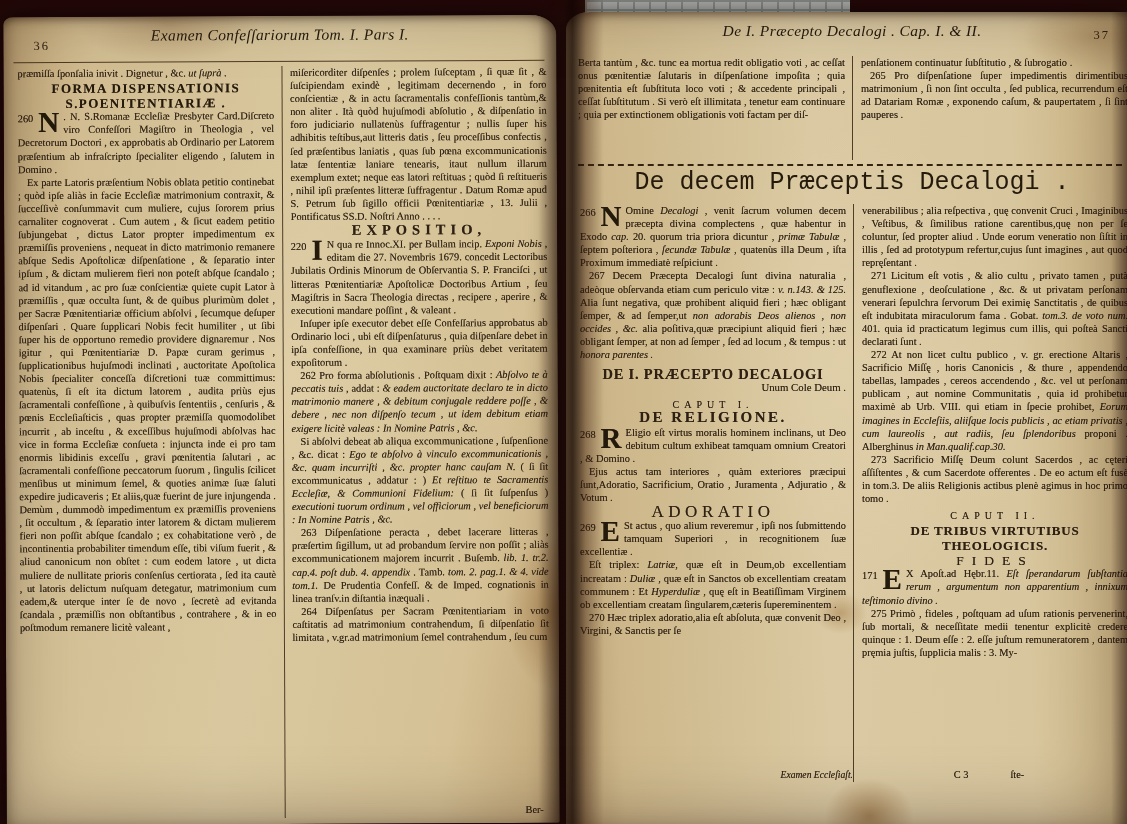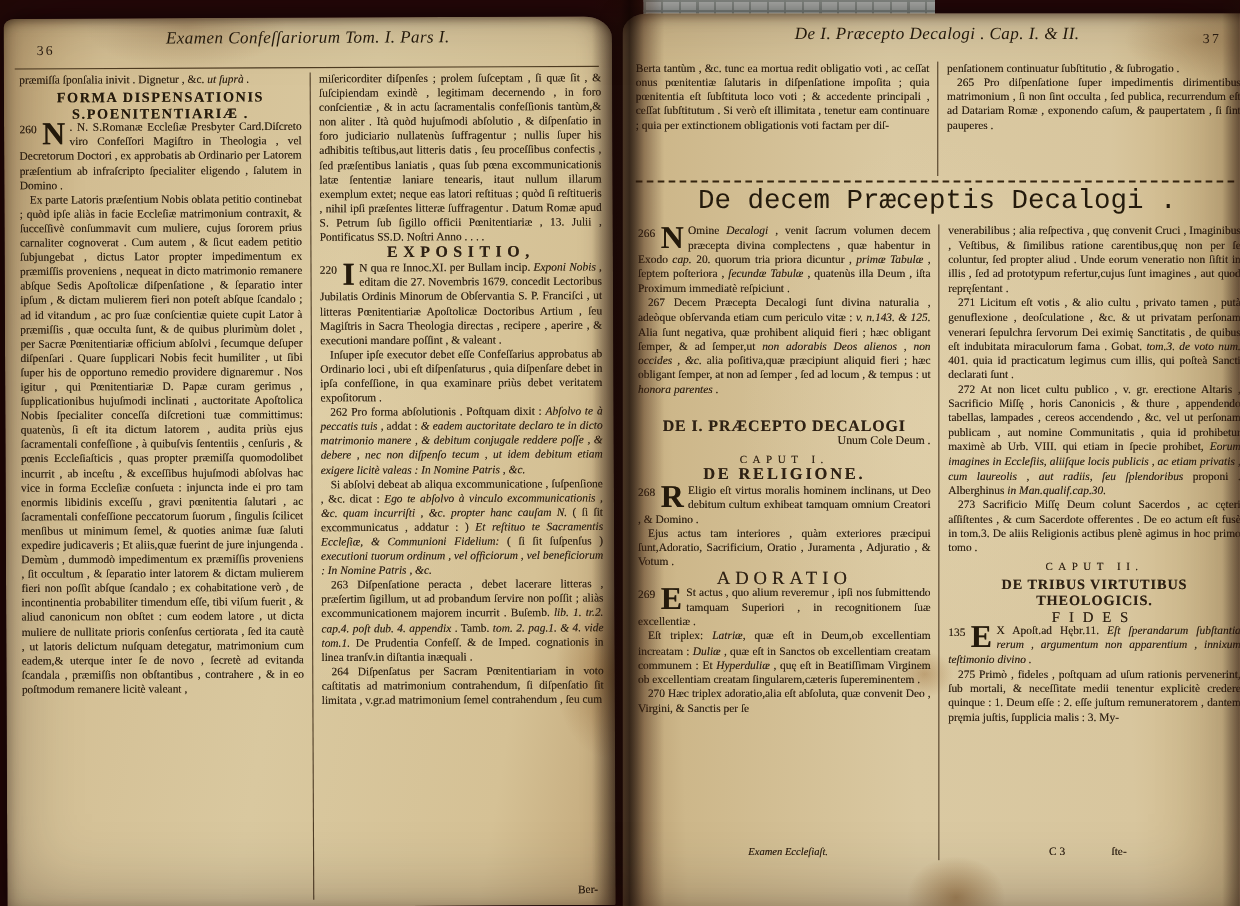--- a/index.html
+++ b/index.html
@@ -49,29 +49,29 @@
   .c2{border-left:1px solid #4f3d26;padding-left:8px;padding-right:2px;}
   .para{margin:0;}
   .ind{text-indent:9px;}
   .it{font-style:italic;}
   .cheading{text-align:center;font-size:13px;letter-spacing:1.4px;font-weight:bold;margin:2px 0 0;color:#241a0c;}
   .exposit{text-align:center;font-size:14.5px;letter-spacing:5px;font-weight:bold;margin:1px 0;}
   .capwrap{float:left;display:flex;margin:1px 4px 0 0;}
   .secnum{font-size:10.4px;margin-right:5px;line-height:12px;padding-top:2px;}
   .dropcap{font-size:29px;line-height:23px;font-weight:bold;color:#241a0c;}
   .catchword{position:absolute;bottom:1px;right:8px;}
-  .footer-it{position:absolute;bottom:1px;left:0;width:100%;text-align:center;font-style:italic;font-size:9.6px;}
+  .footer-it{position:absolute;bottom:1px;left:0;width:100%;text-align:right;font-style:italic;font-size:9.6px;}
   .sigline{position:absolute;bottom:1px;left:0;right:6px;display:flex;justify-content:center;gap:42px;}
 
   .cols-top{display:flex;padding:2px 8px 0 12px;height:104px;}
   .dashrule{border-top:2.6px dashed #34240f;margin:4px 16px 2px 12px;}
   .part-title{text-align:center;font-size:33px;letter-spacing:.4em;margin:4px 0 0;color:#1f1608;white-space:nowrap;}
   .part-sub{text-align:center;font-size:25px;margin:0 0 3px;color:#241a0c;font-family:Liberation Mono, monospace;}
   .right-page .cols-main{height:578px;}
-  .h-precepto{text-align:center;font-size:14.5px;letter-spacing:.8px;font-weight:bold;margin-top:21px;text-indent:0;}
+  .h-precepto{text-align:center;font-size:14.5px;letter-spacing:.8px;font-weight:bold;margin-top:7px;text-indent:0;}
   .h-sub-it{text-align:right;font-size:10.8px;margin-bottom:4px;text-indent:0;}
   .h-caput{text-align:center;font-size:10px;letter-spacing:5px;margin:4px 0 0;text-indent:0;}
   .h-relig{text-align:center;font-size:15px;letter-spacing:2.5px;font-weight:bold;margin-bottom:1px;text-indent:0;}
   .h-adoratio{text-align:center;font-size:17px;letter-spacing:4.5px;margin:1px 0;text-indent:0;}
   .h-theo{text-align:center;font-size:13px;letter-spacing:.8px;font-weight:bold;margin:1px 14px;line-height:15px;text-indent:0;}
   .h-fides{text-align:center;font-size:13.5px;letter-spacing:8px;margin:0;text-indent:0;}
 </style>
 </head>
 <body>
 
@@ -165,21 +165,21 @@
     <div class="col c2">
       <p class="para"><span>venerabilibus ; alia reſpectiva , quę convenit Cruci , Imaginibus , Veſtibus, &amp; ſimilibus ratione carentibus,quę non per ſe coluntur, ſed propter aliud . Unde eorum veneratio non ſiſtit in illis , ſed ad prototypum refertur,cujus ſunt imagines , aut quod repręſentant .</span></p>
       <p class="para ind"><span>271 Licitum eſt votis , &amp; alio cultu , privato tamen , putà genuflexione , deoſculatione , &amp;c. &amp; ut privatam perſonam venerari ſepulchra ſervorum Dei eximię Sanctitatis , de quibus eſt indubitata miraculorum fama . Gobat. </span><span class="it">tom.3. de voto num.</span><span> 401. quia id practicatum legimus cum illis, qui poſteà Sancti declarati ſunt .</span></p>
       <p class="para ind"><span>272 At non licet cultu publico , v. gr. erectione Altaris , Sacrificio Miſſę , horis Canonicis , &amp; thure , appendendo tabellas, lampades , cereos accendendo , &amp;c. vel ut perſonam publicam , aut nomine Communitatis , quia id prohibetur maximè ab Urb. VIII. qui etiam in ſpecie prohibet, </span><span class="it">Eorum imagines in Eccleſiis, aliiſque locis publicis , ac etiam privatis , cum laureolis , aut radiis, ſeu ſplendoribus</span><span> proponi . Alberghinus </span><span class="it">in Man.qualif.cap.30.</span></p>
       <p class="para ind"><span>273 Sacrificio Miſſę Deum colunt Sacerdos , ac cęteri aſſiſtentes , &amp; cum Sacerdote offerentes . De eo actum eſt fusè in tom.3. De aliis Religionis actibus plenè agimus in hoc primo tomo .</span></p>
       <div class="h-caput">CAPUT II.</div>
       <div class="h-theo">DE TRIBUS VIRTUTIBUS THEOLOGICIS.</div>
       <div class="h-fides">FIDES</div>
       <p class="para">
         <span class="capwrap">
-            <span class="secnum">135</span>
+            <span class="secnum">171</span>
             <span class="dropcap">E</span>
           </span><span><span>X Apoſt.ad Hębr.11. </span><span class="it">Eſt ſperandarum ſubſtantia rerum , argumentum non apparentium , innixum teſtimonio divino .</span></span>
       </p>
       <p class="para ind"><span>275 Primò , fideles , poſtquam ad uſum rationis pervenerint, ſub mortali, &amp; neceſſitate medii tenentur explicitè credere quinque : 1. Deum eſſe : 2. eſſe juſtum remuneratorem , dantem pręmia juſtis, ſupplicia malis : 3. My-</span></p>
       <div class="sigline">
         <span>C 3</span>
         <span>ſte-</span>
       </div>
     </div>
   </div>

